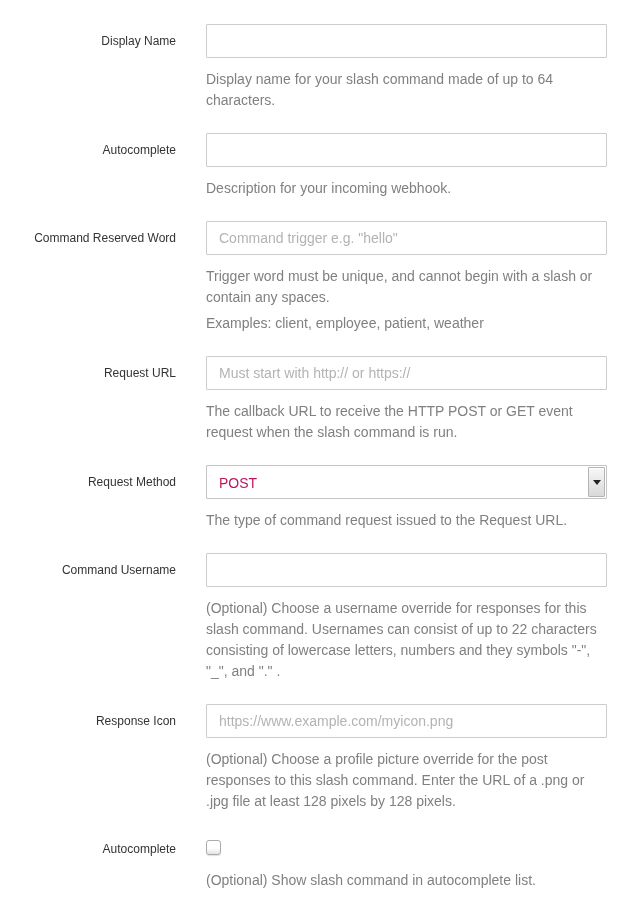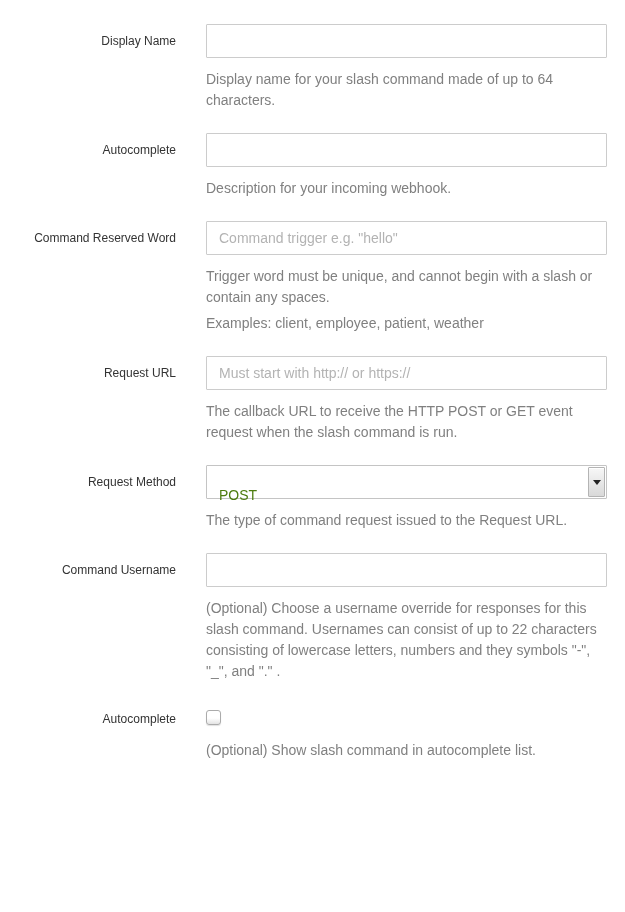--- a/index.html
+++ b/index.html
@@ -67,23 +67,23 @@
     width: 401px;
     height: 34px;
     border: 1px solid #c4c4c4;
     border-radius: 1px;
     background: #ffffff;
     cursor: pointer;
   }
   .select-value {
     position: absolute;
     left: 12px;
-    top: 20px;
+    top: 8px;
     font-size: 14px;
-    color: #4d7c0f;
+    color: #be185d;
     line-height: 18px;
   }
   .select-button {
     position: absolute;
     top: 1px;
     right: 1px;
     bottom: 1px;
     width: 17px;
     background: linear-gradient(#f7f7f7, #d9d9d9);
     border: 1px solid #b4b4b4;
@@ -178,20 +178,29 @@
   <div class="form-group">
     <label class="control-label">Command Username</label>
     <div class="controls">
       <input type="text" class="text-input" value="" style="">
       <div class="help-text">
         <p>(Optional) Choose a username override for responses for this slash command. Usernames can consist of up to 22 characters consisting of lowercase letters, numbers and they symbols "-", "_", and "." .</p>
       </div>
     </div>
   </div>
 
+  <div class="form-group">
+    <label class="control-label">Response Icon</label>
+    <div class="controls">
+      <input type="text" class="text-input" placeholder="https://www.example.com/myicon.png" style="">
+      <div class="help-text">
+        <p>(Optional) Choose a profile picture override for the post responses to this slash command. Enter the URL of a .png or .jpg file at least 128 pixels by 128 pixels.</p>
+      </div>
+    </div>
+  </div>
 
   <div class="form-group">
     <label class="control-label" style="padding-top:6px;">Autocomplete</label>
     <div class="controls">
       <span class="checkbox"></span>
       <div class="help-text">
         <p>(Optional) Show slash command in autocomplete list.</p>
       </div>
     </div>
   </div>

